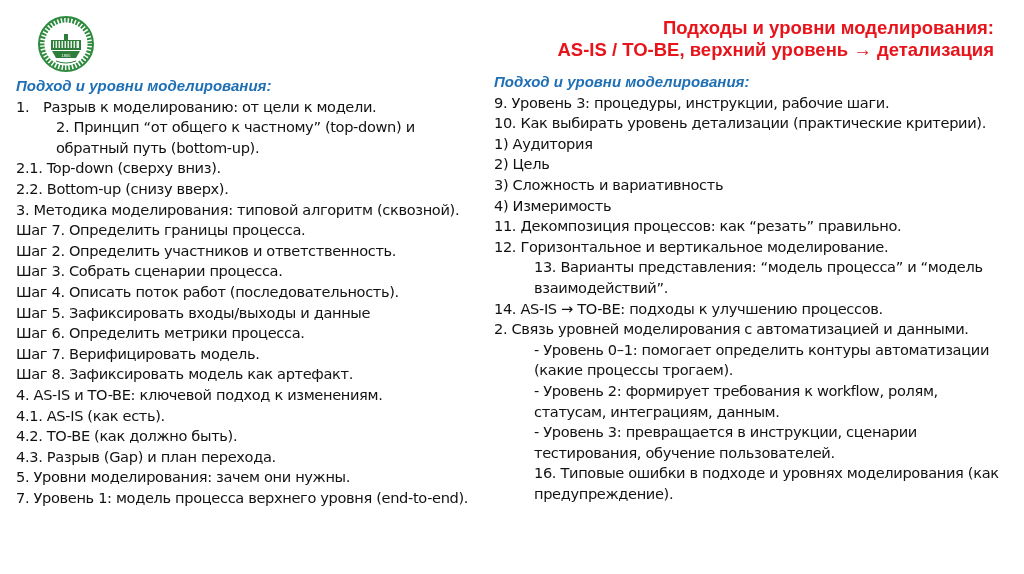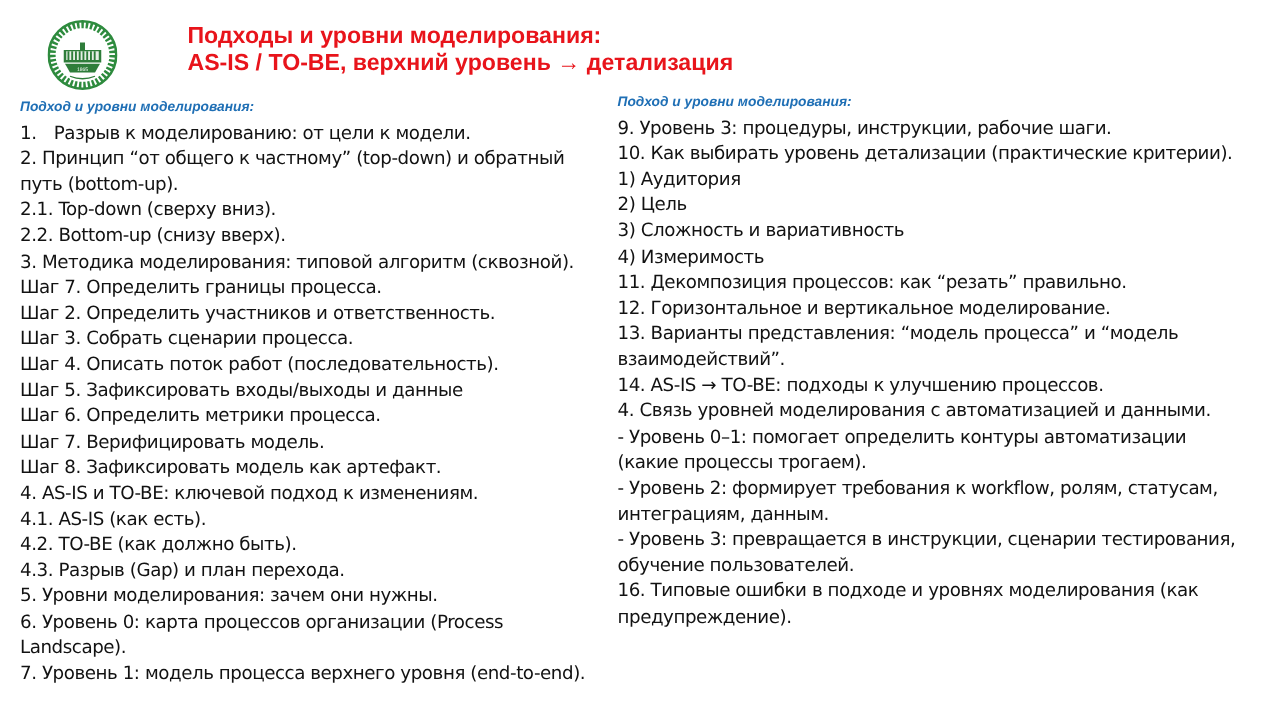--- a/index.html
+++ b/index.html
@@ -20,21 +20,21 @@
       left: 38px;
       top: 14px;
       width: 56px;
       height: 60px;
     }
     .title {
       position: absolute;
       left: 150px;
       width: 844px;
       top: 17px;
-      text-align: left;
+      text-align: right;
       color: #e8141b;
       font-weight: bold;
       font-size: 18.5px;
       line-height: 22px;
     }
     .col {
       position: absolute;
       top: 76px;
       font-size: 14.6px;
       line-height: 20.6px;
@@ -43,24 +43,24 @@
       color: #121212;
     }
     .col-left { left: 16px; width: 470px; }
     .col-right { left: 494px; width: 505px; top: 72px; }
     .col-heading {
       color: #1f6fb5;
       font-style: italic;
       font-weight: bold;
       font-family: "Liberation Sans", sans-serif;
       letter-spacing: 0;
-      font-size: 11px;
+      font-size: 15px;
     }
     .line { white-space: nowrap; }
-    .line.wrap { white-space: normal; }
+    .line.wrap { white-space: normal; margin-left: 40px; }
     .tab-num { display: inline-block; width: 27px; }
   </style>
 </head>
 <body>
 
 <div class="logo">
   <svg width="56" height="60" viewBox="0 0 56 60">
     <circle cx="28" cy="30" r="27" fill="#ffffff" stroke="#2e8b3e" stroke-width="2"></circle>
     <circle cx="28" cy="30" r="24" fill="none" stroke="#2e8b3e" stroke-width="5" stroke-dasharray="2 1.5"></circle>
     <circle cx="28" cy="30" r="19" fill="#ffffff"></circle>
@@ -101,34 +101,33 @@
   <div class="line">Шаг 4. Описать поток работ (последовательность).</div>
   <div class="line">Шаг 5. Зафиксировать входы/выходы и данные</div>
   <div class="line">Шаг 6. Определить метрики процесса.</div>
   <div class="line">Шаг 7. Верифицировать модель.</div>
   <div class="line">Шаг 8. Зафиксировать модель как артефакт.</div>
   <div class="line">4. AS-IS и TO-BE: ключевой подход к изменениям.</div>
   <div class="line">4.1. AS-IS (как есть).</div>
   <div class="line">4.2. TO-BE (как должно быть).</div>
   <div class="line">4.3. Разрыв (Gap) и план перехода.</div>
   <div class="line">5. Уровни моделирования: зачем они нужны.</div>
-  <div class="line wrap">6. Уровень 0: карта процессов организации (Process Landscape).</div>
   <div class="line">7. Уровень 1: модель процесса верхнего уровня (end-to-end).</div>
 </div>
 
 <div class="col col-right">
   <div class="col-heading">Подход и уровни моделирования:</div>
   <div class="line">9. Уровень 3: процедуры, инструкции, рабочие шаги.</div>
   <div class="line">10. Как выбирать уровень детализации (практические критерии).</div>
   <div class="line">1) Аудитория</div>
   <div class="line">2) Цель</div>
   <div class="line">3) Сложность и вариативность</div>
   <div class="line">4) Измеримость</div>
   <div class="line">11. Декомпозиция процессов: как “резать” правильно.</div>
   <div class="line">12. Горизонтальное и вертикальное моделирование.</div>
   <div class="line wrap">13. Варианты представления: “модель процесса” и “модель взаимодействий”.</div>
   <div class="line">14. AS-IS → TO-BE: подходы к улучшению процессов.</div>
-  <div class="line">4. Связь уровней моделирования с автоматизацией и данными.</div>
+  <div class="line">2. Связь уровней моделирования с автоматизацией и данными.</div>
   <div class="line wrap">- Уровень 0–1: помогает определить контуры автоматизации (какие процессы трогаем).</div>
   <div class="line wrap">- Уровень 2: формирует требования к workflow, ролям, статусам, интеграциям, данным.</div>
   <div class="line wrap">- Уровень 3: превращается в инструкции, сценарии тестирования, обучение пользователей.</div>
   <div class="line wrap">16. Типовые ошибки в подходе и уровнях моделирования (как предупреждение).</div>
 </div>
 
 </body></html>

